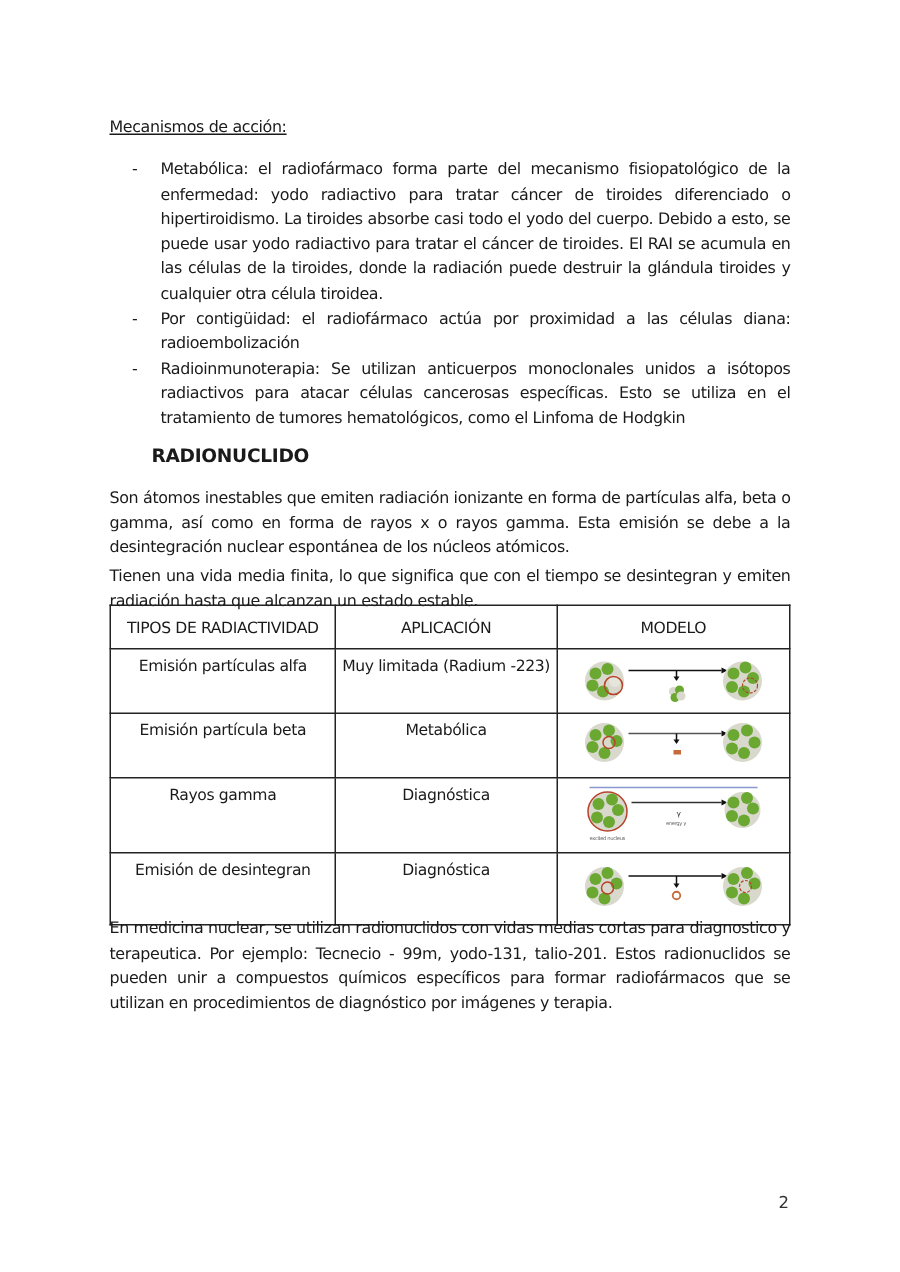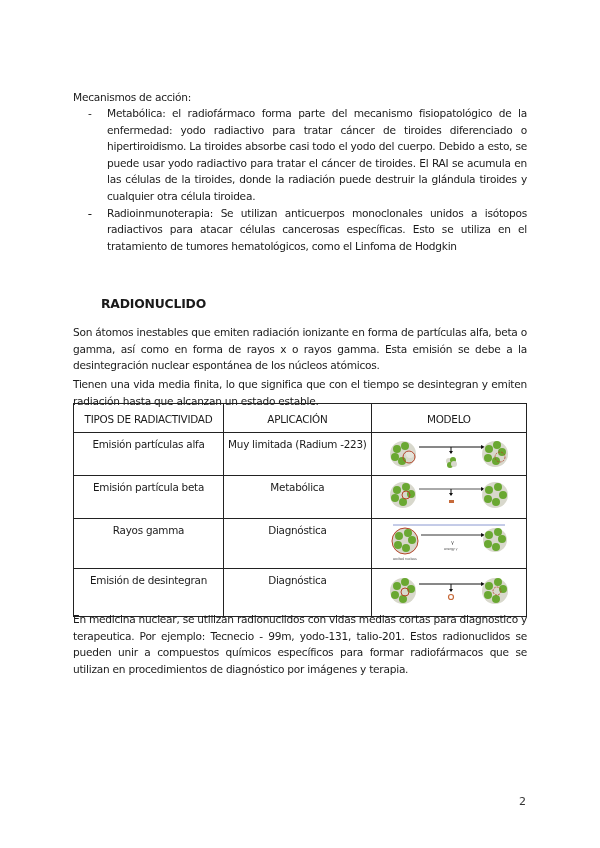--- a/index.html
+++ b/index.html
@@ -2,21 +2,21 @@
 <html><head>
 <meta charset="utf-8">
 <style>
   html, body { margin: 0; padding: 0; background: #ffffff; }
   body { width: 600px; height: 848px; position: relative; overflow: hidden;
          font-family: "DejaVu Sans", sans-serif; color: #1a1a1a; }
   .page { position: absolute; left: 0; top: 0; width: 600px; height: 848px; }
   .txt { position: absolute; left: 73px; width: 454px; font-size: 10.6px; line-height: 16.6px;
          letter-spacing: -0.25px; }
   .just { text-align: justify; text-align-last: left; }
-  .heading-u { top: 89px; }
+  .heading-u { top: 77px; text-decoration: underline; }
   .bullets { position: absolute; left: 73px; top: 105px; width: 454px; margin: 0; padding: 0; list-style: none; }
   .bullet { position: relative; padding-left: 34px; font-size: 10.6px; line-height: 16.6px; letter-spacing: -0.25px;
             text-align: justify; }
   .bullet .dash { position: absolute; left: 15px; top: 0; }
   .h2 { position: absolute; left: 73px; top: 296px; font-weight: bold; font-size: 12.4px; letter-spacing: -0.2px; margin-left: 28px; }
   .p1 { top: 324px; }
   .p2 { top: 366px; margin-top: 10px; }
   table.radio { position: absolute; left: 73px; top: 403px; width: 454px; border-collapse: collapse;
                 font-size: 10.4px; letter-spacing: -0.25px; }
   table.radio td, table.radio th { border: 1.3px solid #222; text-align: center; vertical-align: top;
@@ -35,20 +35,21 @@
 
   <div class="txt heading-u">Mecanismos de acción:</div>
 
   <ul class="bullets">
     <li class="bullet">
       <span class="dash">-</span>
       <span>Metabólica: el radiofármaco forma parte del mecanismo fisiopatológico de la enfermedad: yodo radiactivo para tratar cáncer de tiroides diferenciado o hipertiroidismo. La tiroides absorbe casi todo el yodo del cuerpo. Debido a esto, se puede usar yodo radiactivo para tratar el cáncer de tiroides. El RAI se acumula en las células de la tiroides, donde la radiación puede destruir la glándula tiroides y cualquier otra célula tiroidea.</span>
     </li>
     <li class="bullet">
       <span class="dash">-</span>
+      <span>Por contigüidad: el radiofármaco actúa por proximidad a las células diana: radioembolización</span>
     </li>
     <li class="bullet">
       <span class="dash">-</span>
       <span>Radioinmunoterapia: Se utilizan anticuerpos monoclonales unidos a isótopos radiactivos para atacar células cancerosas específicas. Esto se utiliza en el tratamiento de tumores hematológicos, como el Linfoma de Hodgkin</span>
     </li>
   </ul>
 
   <div class="h2">RADIONUCLIDO</div>
   <div class="txt just p1">Son átomos inestables que emiten radiación ionizante en forma de partículas alfa, beta o gamma, así como en forma de rayos x o rayos gamma. Esta emisión se debe a la desintegración nuclear espontánea de los núcleos atómicos.</div>
   <div class="txt just p2">Tienen una vida media finita, lo que significa que con el tiempo se desintegran y emiten radiación hasta que alcanzan un estado estable.</div>

